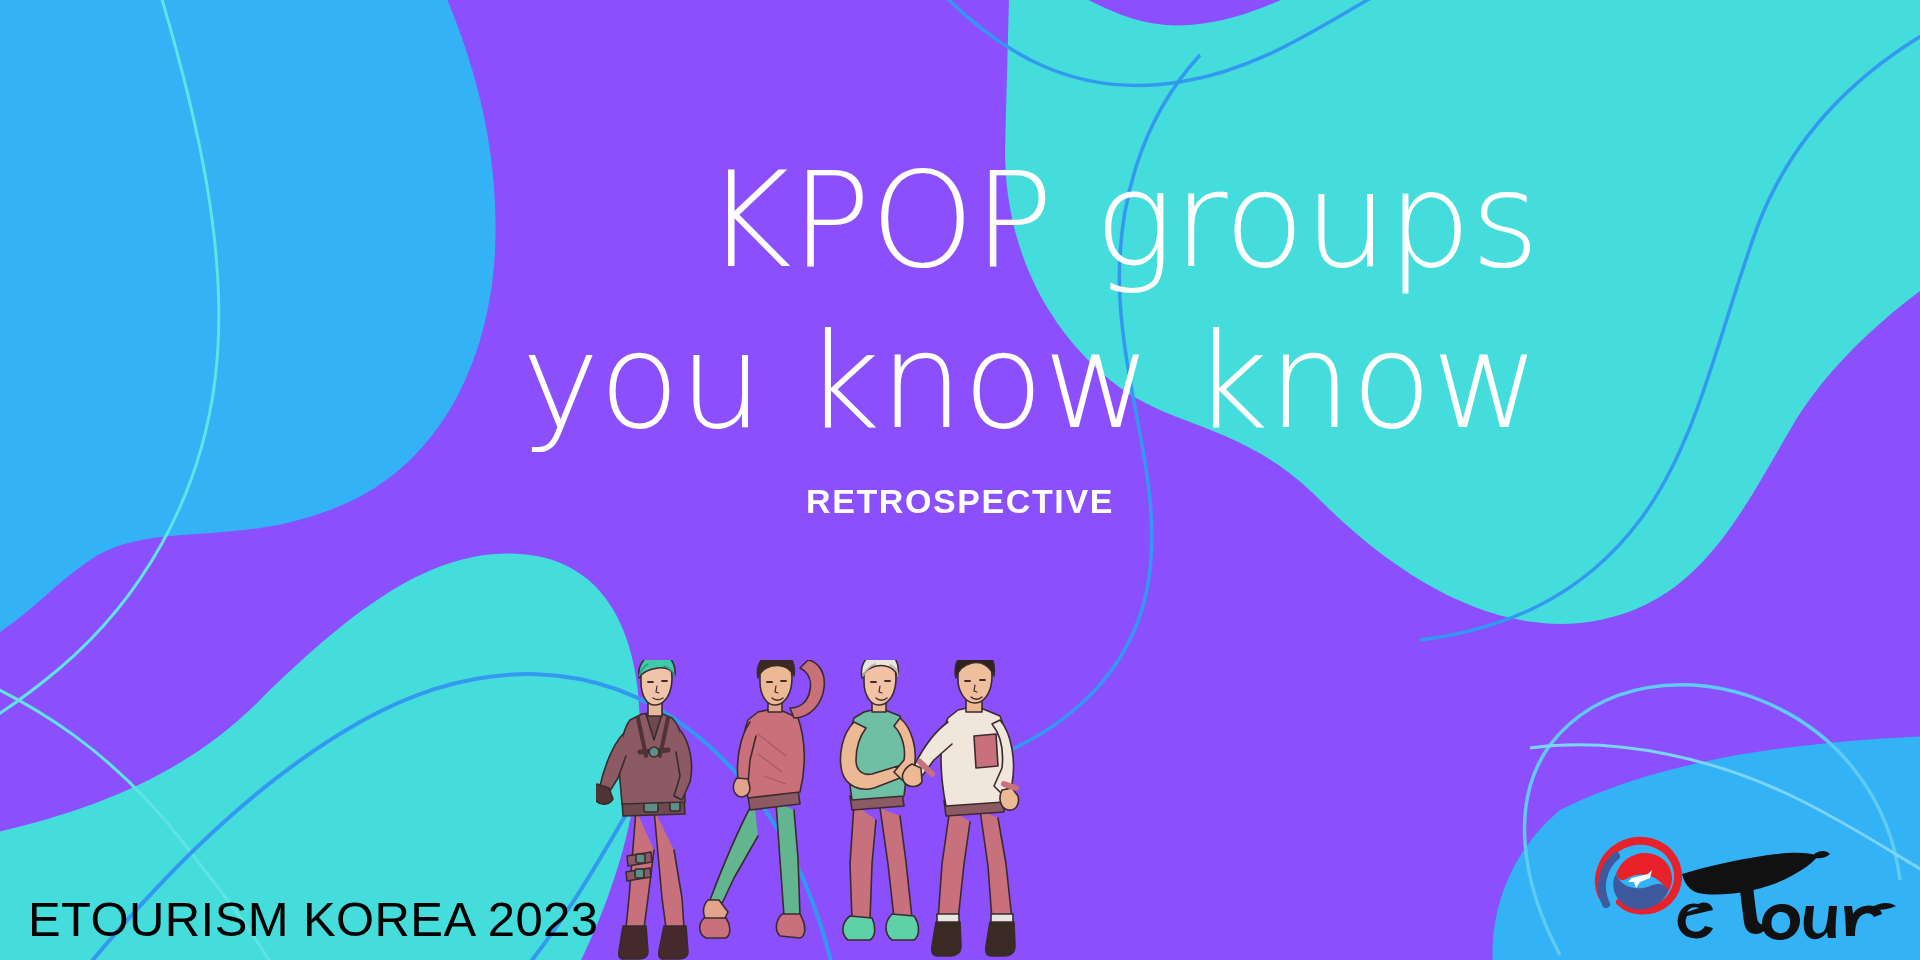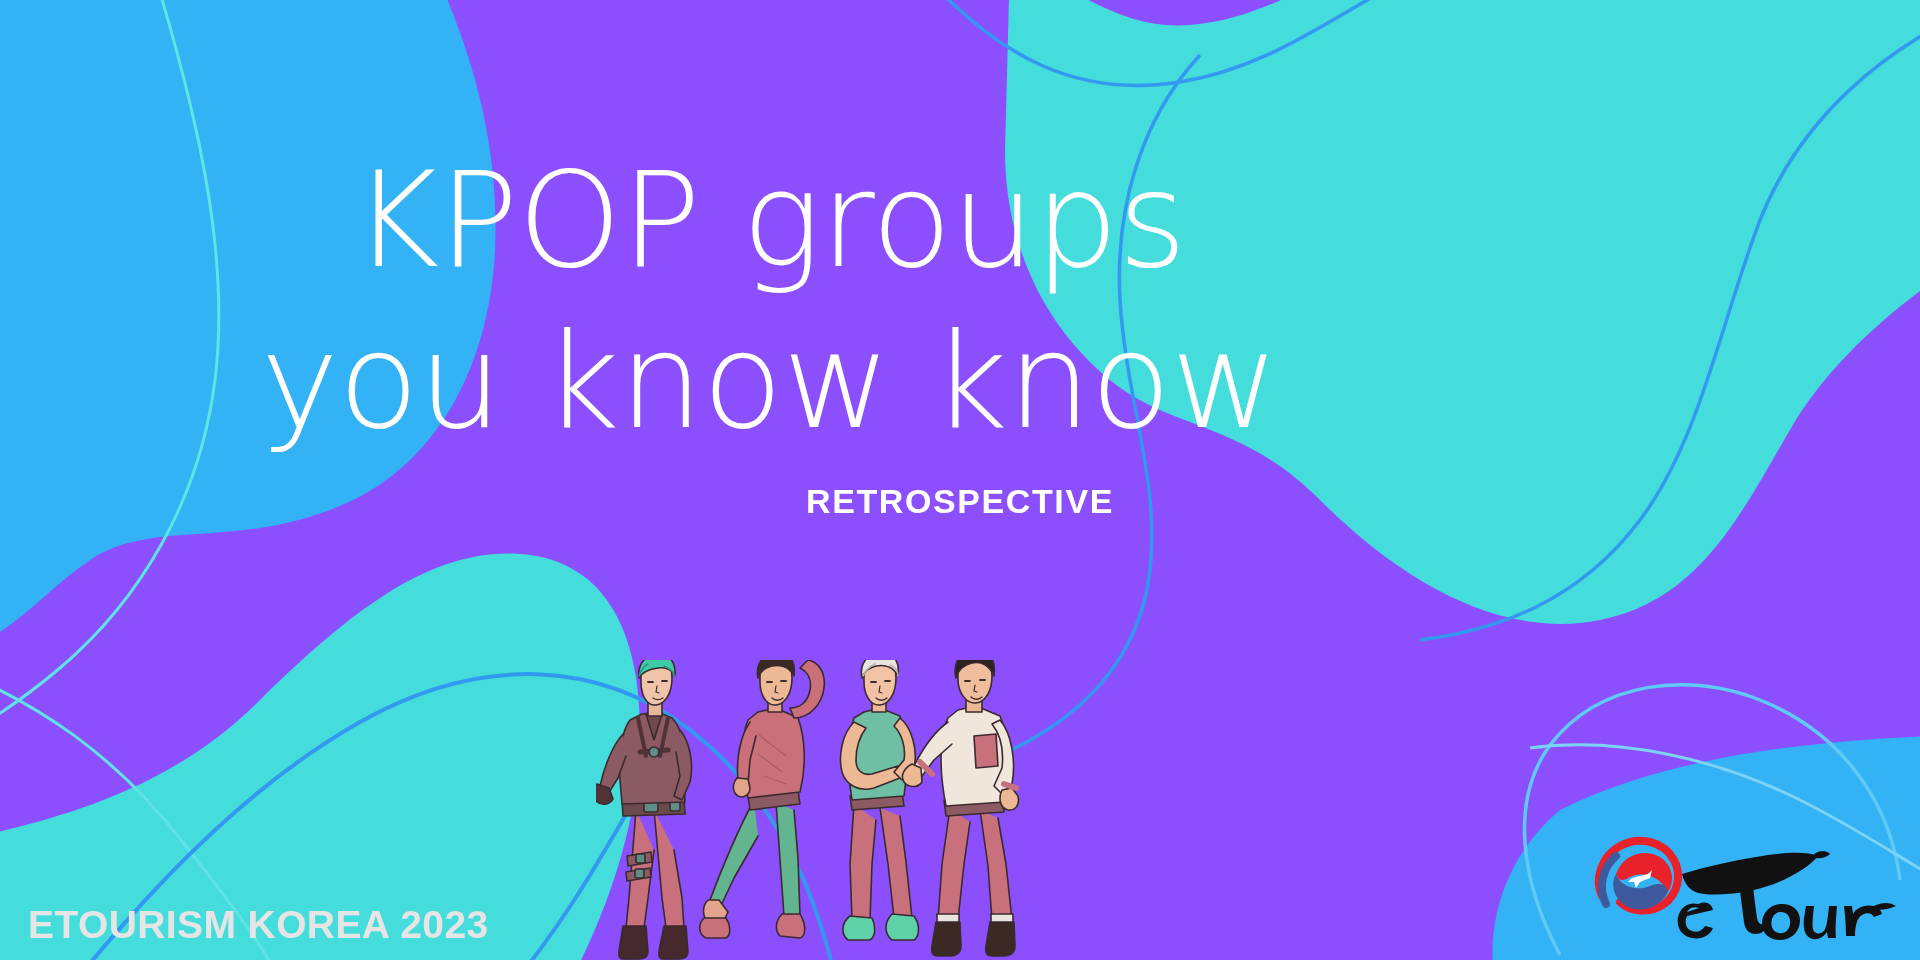--- a/index.html
+++ b/index.html
@@ -21,21 +21,21 @@
     inset: 0;
     width: 1920px;
     height: 960px;
     pointer-events: none;
   }
   .headline-wrap {
     position: absolute;
     left: 0;
     top: 140px;
     width: 1539px;
-    text-align: center;
+    text-align: right;
     z-index: 5;
   }
   .headline-line {
     display: block;
     color: #FFFFFF;
     font-family: "DejaVu Sans", sans-serif;
     font-weight: 200;
     font-size: 132px;
     line-height: 1.22;
     letter-spacing: -0.5px;
@@ -51,24 +51,24 @@
     font-family: "Liberation Sans", sans-serif;
     font-weight: bold;
     font-size: 34px;
     letter-spacing: 1.6px;
     z-index: 5;
   }
   .footer-text {
     position: absolute;
     left: 28px;
     bottom: 13px;
-    color: #e5e5e5;
+    color: #000000;
     font-family: "Liberation Sans", sans-serif;
-    font-weight: bold;
-    font-size: 39px;
+    font-weight: normal;
+    font-size: 49px;
     letter-spacing: 0.4px;
     z-index: 9;
     white-space: nowrap;
   }
   .illustration {
     position: absolute;
     left: 596px;
     bottom: 0;
     width: 460px;
     height: 300px;

